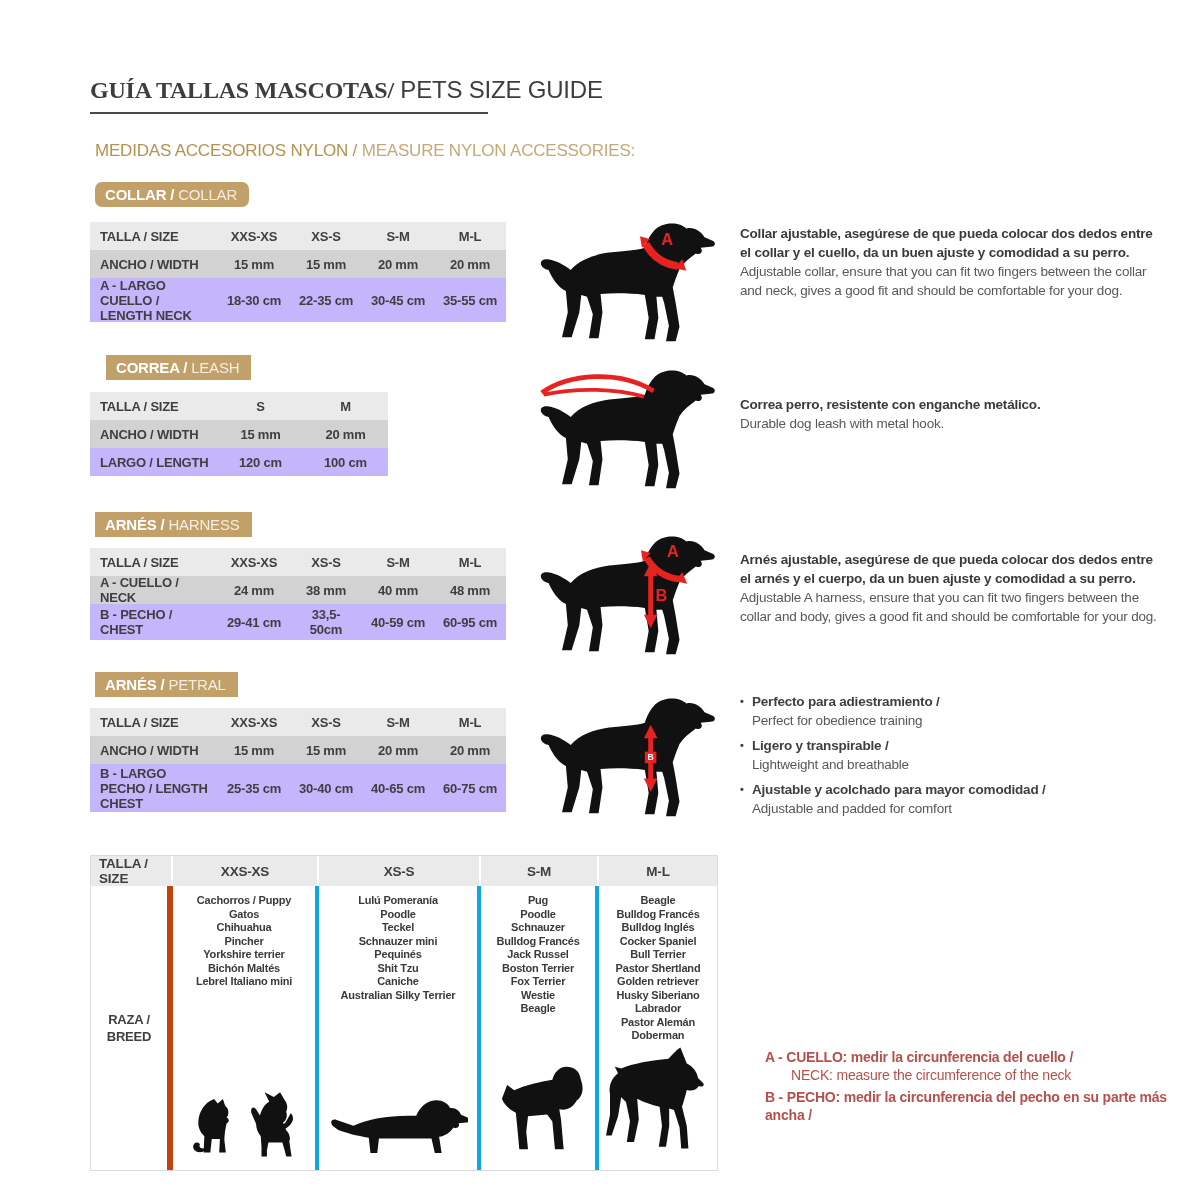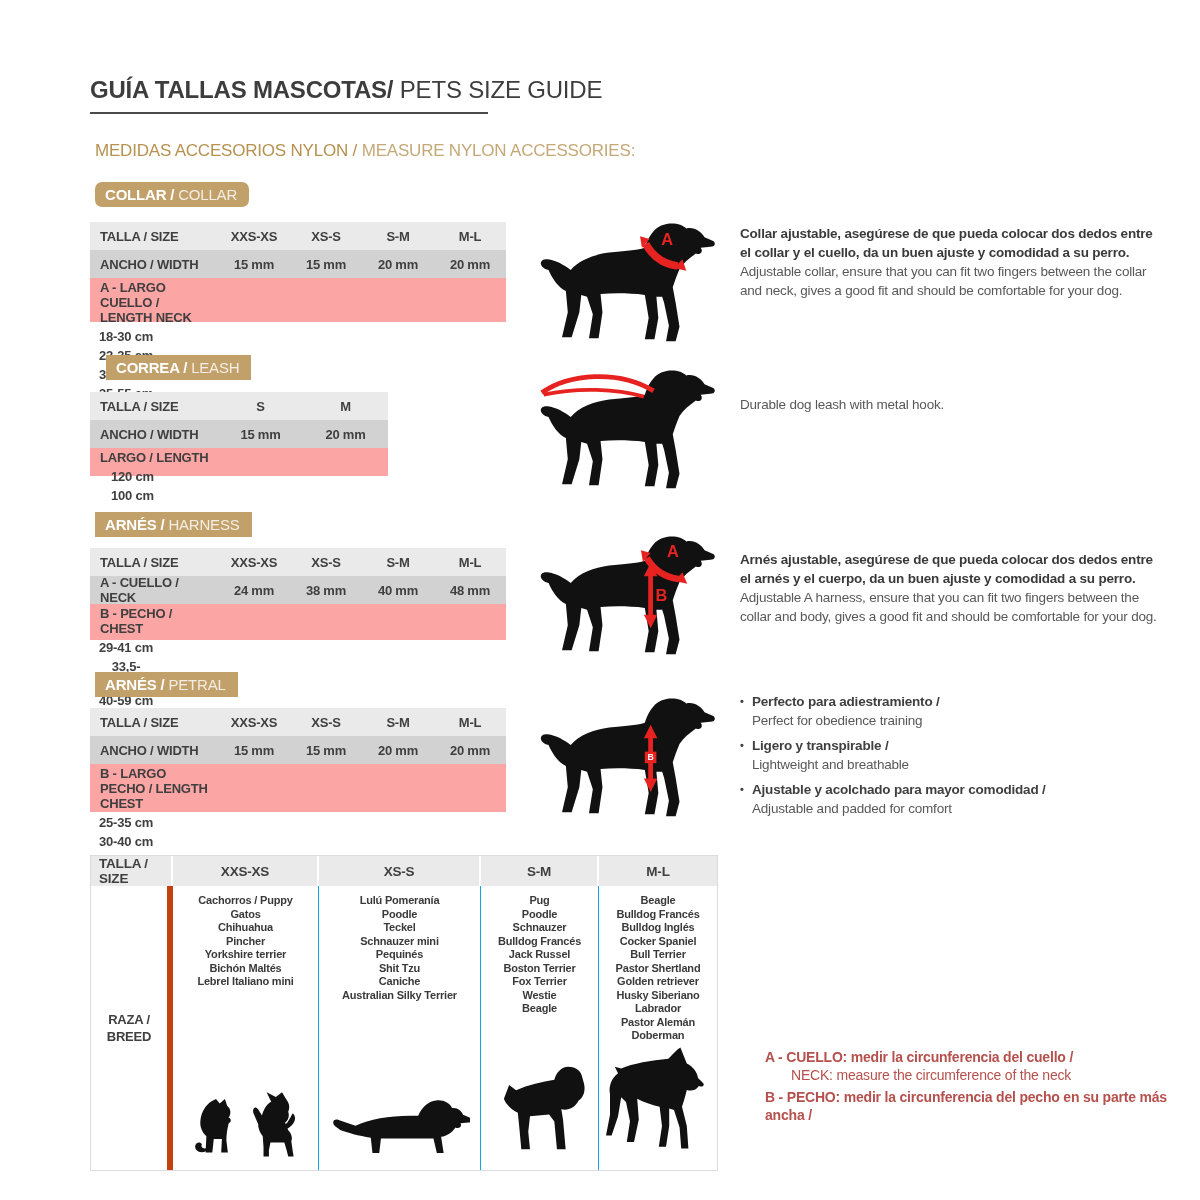--- a/index.html
+++ b/index.html
@@ -3,41 +3,41 @@
 <meta charset="utf-8">
 <style>
   * { margin:0; padding:0; box-sizing:border-box; }
   html,body { background:#fff; }
   body { font-family:"Liberation Sans", sans-serif; color:#3f3f3f; }
   .page { position:relative; width:1200px; height:1200px; background:#fff; overflow:hidden; letter-spacing:-0.2px; }
 
   
   .title { position:absolute; left:90px; top:76px; font-size:24px; color:#3d3d3d;
            border-bottom:2px solid #4a4a4a; padding-bottom:8px; width:398px; white-space:nowrap; }
-  .title .b { font-weight:bold; }
+  .title .b { font-weight:bold;font-family:Liberation Serif, serif; }
   .title .l { font-weight:normal; }
   .subtitle { position:absolute; left:95px; top:141px; font-size:17px; white-space:nowrap; }
   .subtitle .b { color:#b6914f; font-weight:normal; }
   .subtitle .l { color:#c5a877; font-weight:normal; }
 
   
   .badge { position:absolute; background:#c2a069; color:#fff; font-size:15px; font-weight:bold;
            padding:4px 12px 4px 10px; white-space:nowrap; }
   .badge .l { font-weight:normal; opacity:.82; }
 
   
   .tbl { position:absolute; font-size:13px; }
   .tr { display:flex; }
   .td { display:flex; align-items:center; padding:2px 6px; }
   .td.lab { width:128px; font-weight:bold; padding-left:10px; line-height:15px; }
   .td.val { width:72px; justify-content:center; text-align:center; font-weight:bold; }
   .leash .td.val { width:85px; }
   .r1 { background:#eaeaea; height:28px; }
   .r2 { background:#d2d2d2; height:28px; }
-  .r3 { background:#fca5a5;flex-direction:column; }
+  .r3 { background:#c4b5fd; }
   .h28 { height:28px; } .h36 { height:36px; } .h44 { height:44px; } .h48 { height:48px; }
 
   
   .desc { position:absolute; width:418px; font-size:13.5px; line-height:19px; }
   .desc .es { font-weight:bold; color:#3a3a3a; }
   .desc .en { font-weight:normal; color:#585858; }
   .bullets { position:absolute; width:430px; font-size:13.5px; line-height:19px; }
   .bullet-item { margin-bottom:6px; }
   .bullet-item .es { font-weight:bold; position:relative; padding-left:12px; }
   .bullet-item .es::before { content:"•"; position:absolute; left:0; top:0; font-size:11px; }
@@ -53,21 +53,21 @@
   .mk-sm { font-family:"Liberation Sans",sans-serif; font-weight:bold; font-size:9px; fill:#fff; text-anchor:middle; }
 
   
   .breeds { position:absolute; left:90px; top:855px; width:628px; border:1px solid #dcdcdc; }
   .breeds .hrow { display:flex; background:#eaeaea; height:30px; }
   .breeds .hcell { display:flex; align-items:center; justify-content:center; font-size:13.5px; font-weight:bold;
                    border-right:2px solid #fff; }
   .breeds .hcell:last-child { border-right:none; }
   .breeds .hcell.first { justify-content:flex-start; padding-left:8px; }
   .breeds .brow { display:flex; height:284px; background:#fff; }
-  .breeds .bcell { border-right:1px solid #0ea5e9; display:flex; flex-direction:column;
+  .breeds .bcell { border-right:4px solid #0ea5e9; display:flex; flex-direction:column;
                    justify-content:space-between; align-items:center; padding:8px 2px 12px 2px; }
   .breeds .bcell:last-child { border-right:none; }
   .c0 { width:82px; } .c1 { width:146px; } .c2 { width:162px; } .c3 { width:118px; } .c4 { width:118px; }
   .raza { display:flex; align-items:center; justify-content:center; text-align:center;
           font-size:13px; font-weight:bold; line-height:17px; width:82px;
           border-right:6px solid #c2410c; }
   .breed-list { font-size:11px; font-weight:bold; text-align:center; line-height:13.5px; color:#3a3a3a; }
   .animals { display:flex; align-items:flex-end; gap:6px; }
 
   
@@ -161,20 +161,21 @@
 
   <div class="dogbox" style="left:535px; top:362px;">
     <svg viewBox="0 0 190 135">
       <use href="#dog-shape" class="dog-fill"></use>
       <path class="red-stroke" stroke-width="5" d="M6,32 C34,12 86,8 122,30"></path>
       <path class="red-stroke" stroke-width="4" d="M8,34 C44,26 84,28 112,36"></path>
     </svg>
   </div>
 
   <div class="desc" style="left:740px; top:395px;">
+    <div class="es">Correa perro, resistente con enganche metálico.</div>
     <div class="en">Durable dog leash with metal hook.</div>
   </div>
 
   <div class="badge" style="left:95px; top:512px;">
     <span>ARNÉS / </span><span class="l">HARNESS</span>
   </div>
 
   <div class="tbl" style="left:90px; top:548px;">
     <div class="tr r1">
       <div class="td lab">TALLA / SIZE</div>

